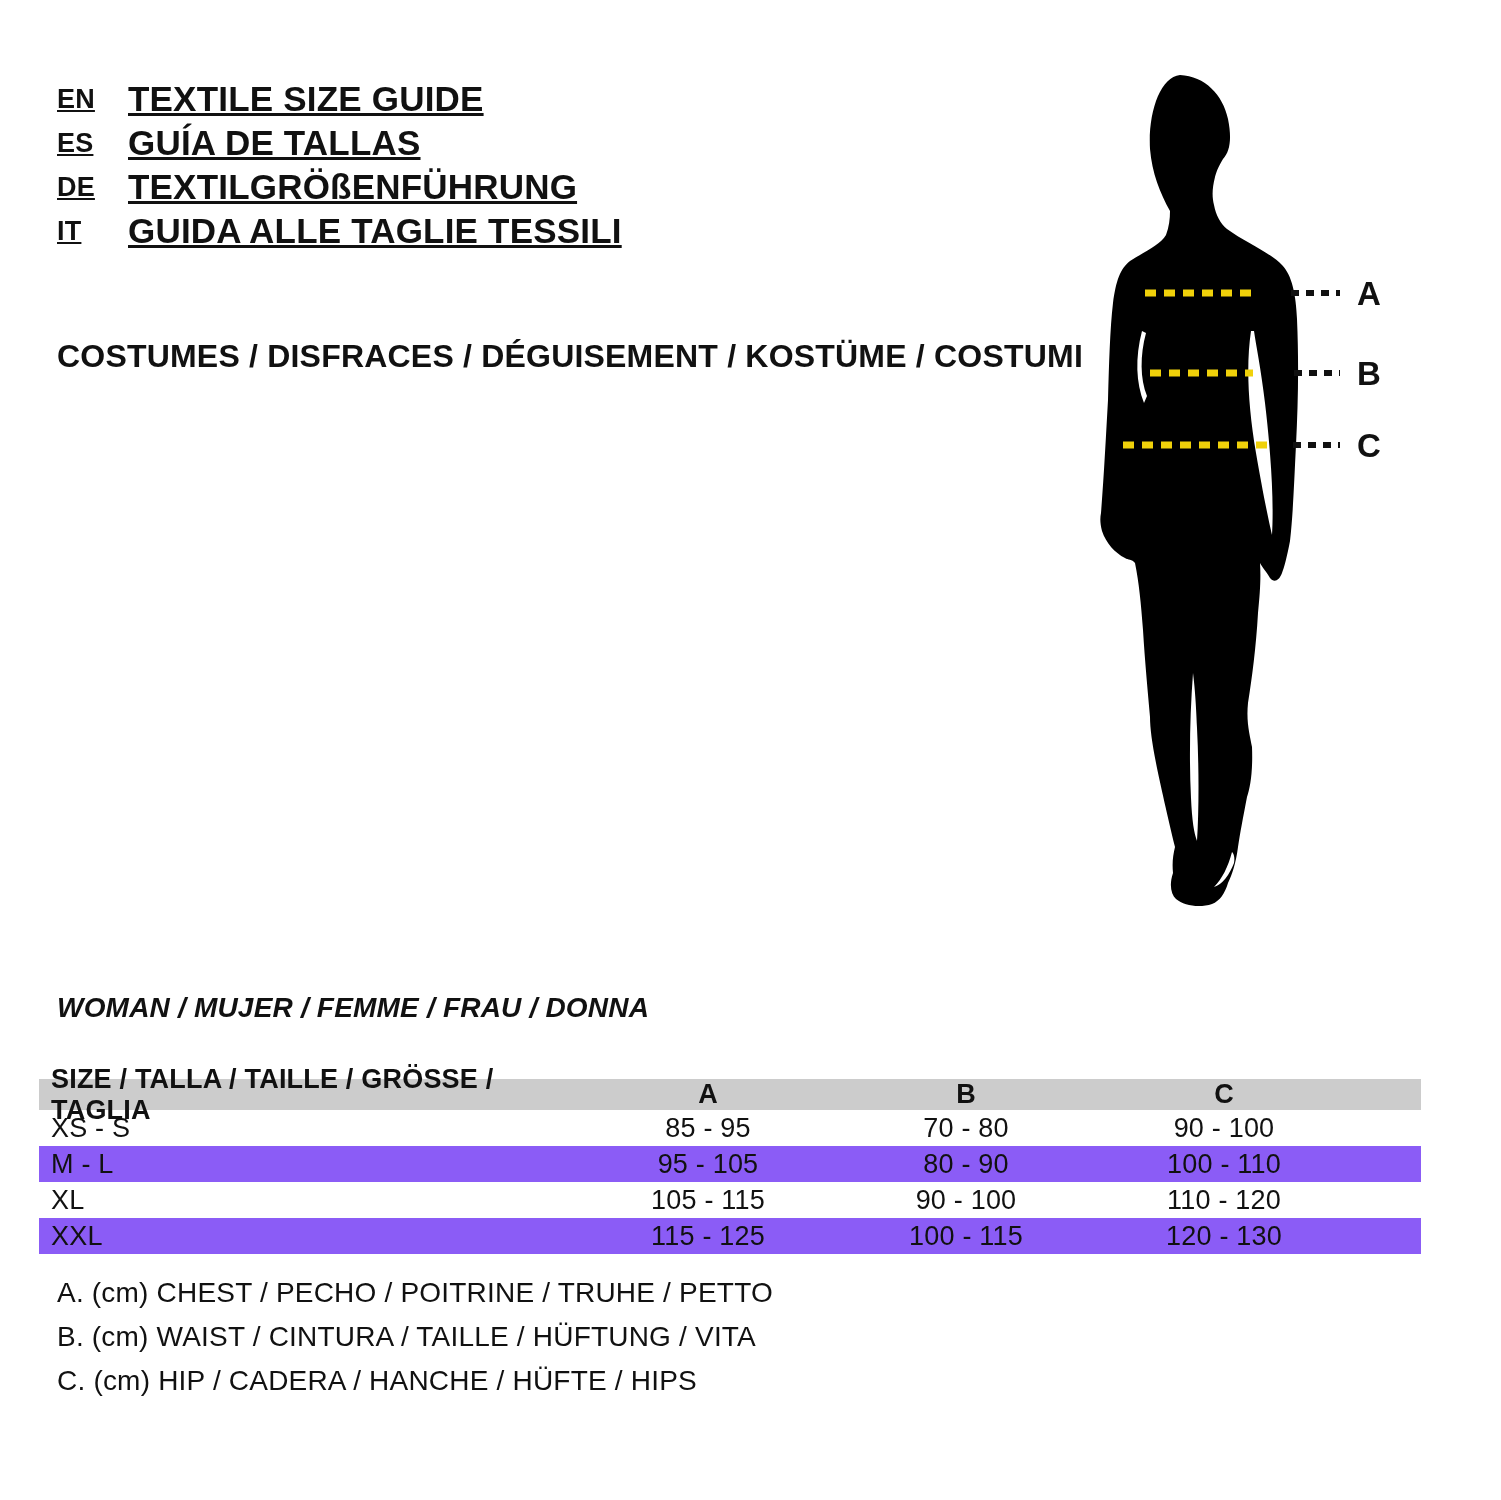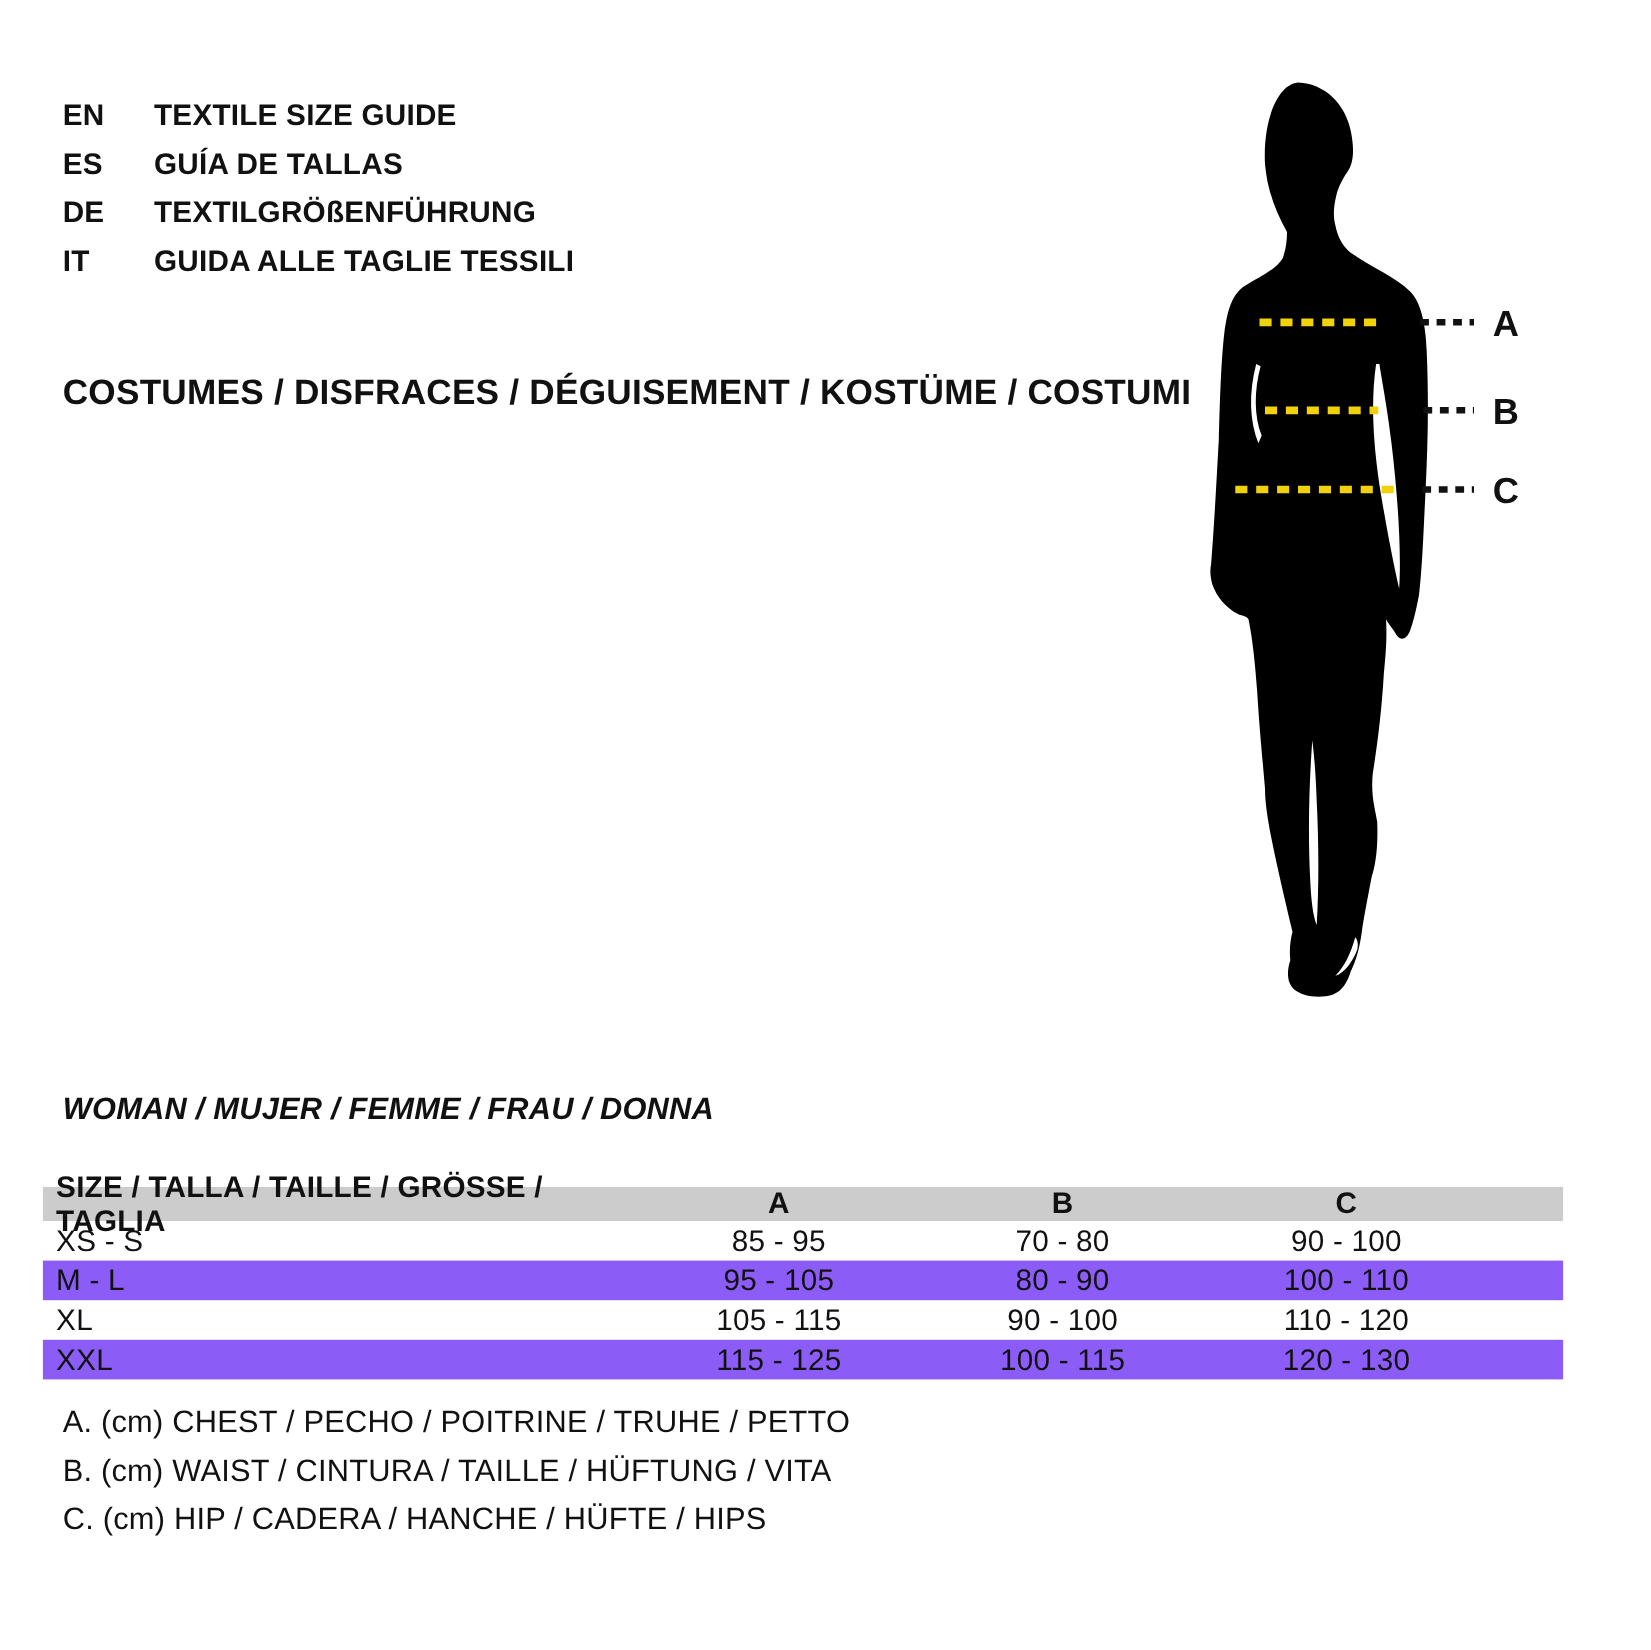--- a/index.html
+++ b/index.html
@@ -5,26 +5,26 @@
   * { margin: 0; padding: 0; box-sizing: border-box; }
   html, body { width: 1501px; height: 1500px; background: #ffffff; overflow: hidden; }
   body {
     position: relative;
     font-family: "Liberation Sans", sans-serif;
     color: #111111;
   }
 
   
   .lang-list { position: absolute; left: 57px; top: 77px; }
-  .lang-row { display: flex; height: 44px; align-items: flex-end; }
+  .lang-row { display: flex; height: 44px; align-items: center; text-decoration: underline; }
   .lang-code {
     width: 71px; flex: 0 0 71px;
     font-size: 27px; font-weight: 600; letter-spacing: 0.2px;
   }
-  .lang-title { font-size: 27px; font-weight: 600; letter-spacing: 0.2px; white-space: nowrap; margin-left: 12px; }
+  .lang-title { font-size: 35px; font-weight: 600; letter-spacing: 0.2px; white-space: nowrap; }
 
   
   .category-title {
     position: absolute; left: 57px; top: 338px;
     font-size: 32px; font-weight: 800; letter-spacing: 0.2px; white-space: nowrap;
   }
 
   
   .figure-wrap { position: absolute; left: 1060px; top: 73px; width: 400px; height: 840px; }
   .figure-wrap svg { display: block; width: 400px; height: 840px; }

